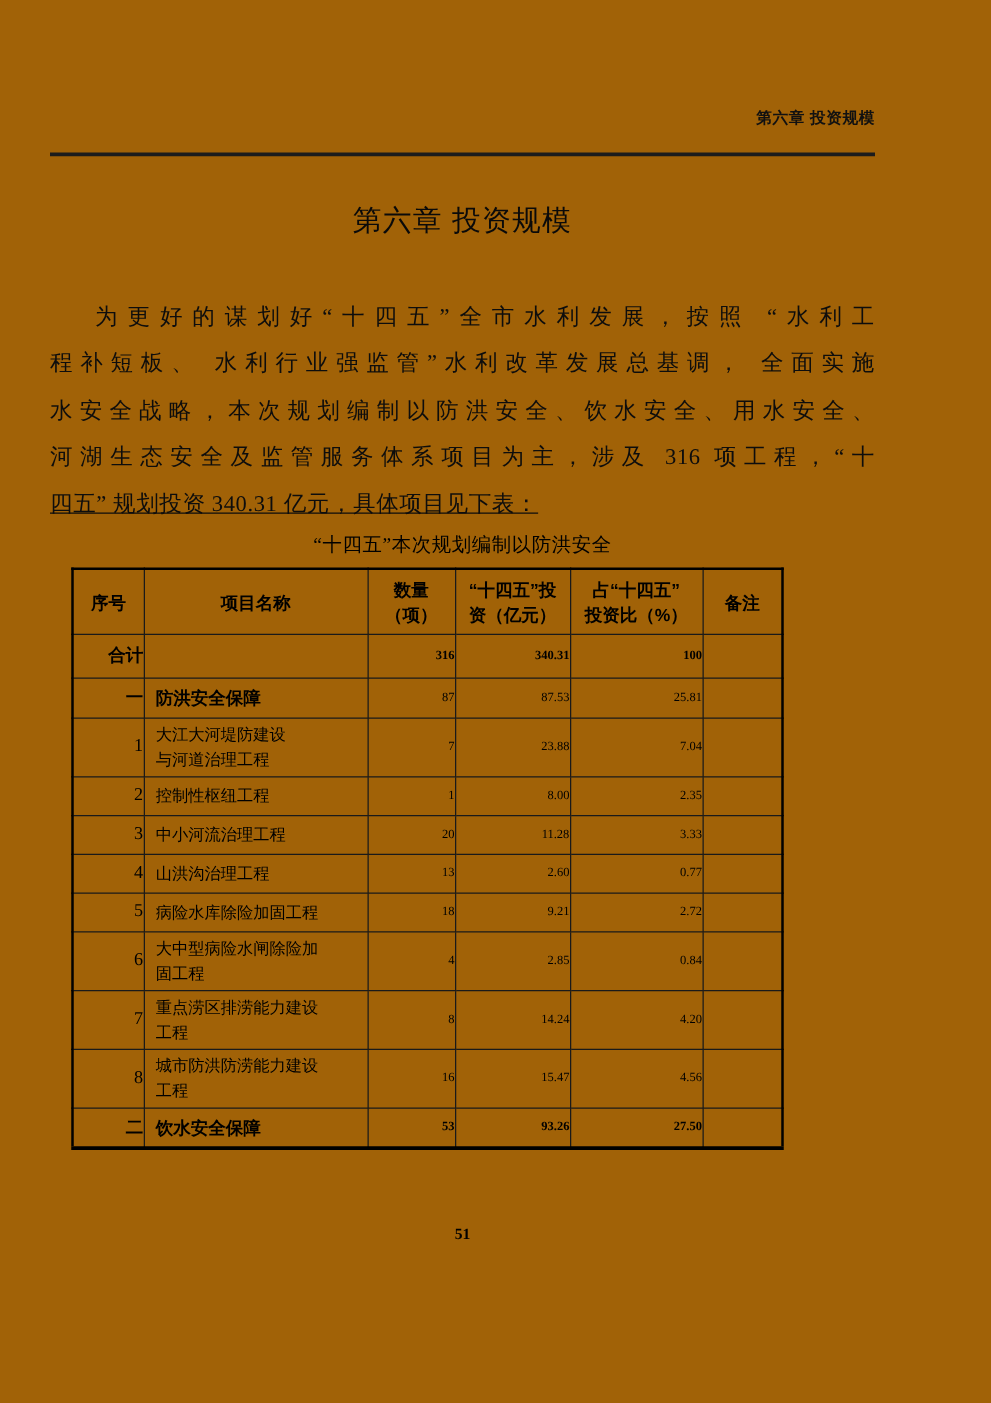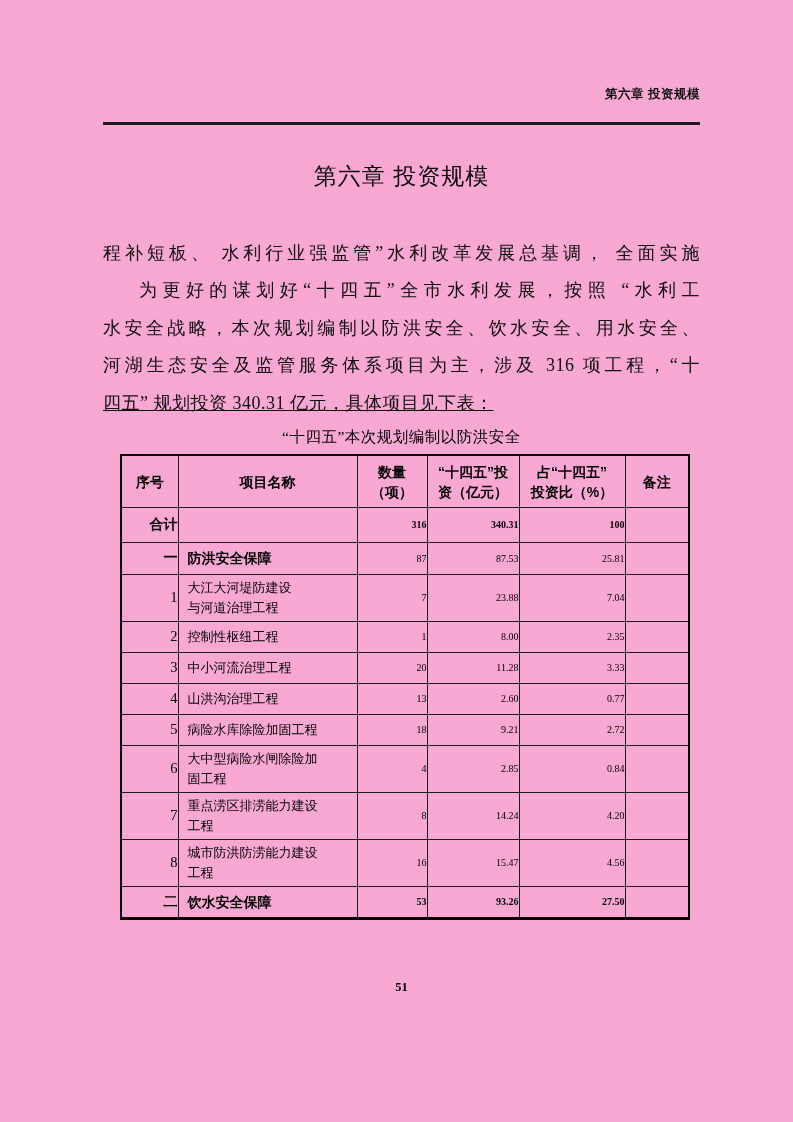--- a/index.html
+++ b/index.html
@@ -4,22 +4,22 @@
 <style>
   * { margin: 0; padding: 0; box-sizing: border-box; }
   html, body { background: #e8e8e8; }
   body { font-family: "Liberation Serif", "DejaVu Serif", serif; color: #000; }
 
   .page {
     position: relative;
     width: 793px;
     height: 1122px;
     margin: 0 auto;
-    background: #f9a8d4;
-    padding: 86px 93px 0 103px;
+    background: #a16207;
+    padding: 86px 93px 0 40px;
     overflow: hidden;
   }
 
   
   .running-header {
     text-align: right;
     font-family: "Liberation Sans", "DejaVu Sans", sans-serif;
     font-weight: bold;
     font-size: 12.5px;
     line-height: 16px;
@@ -156,22 +156,22 @@
   <div class="running-header">
     <span>第六章 投资规模</span>
   </div>
 
   <div class="header-rule"></div>
 
   <h1 class="chapter-title">第六章 投资规模</h1>
 
 
   <div class="body-paragraph" id="paragraph">
+      <div class="para-line first">为更好的谋划好“十四五”全市水利发展，按照 “水利工</div>
       <div class="para-line">程补短板、 水利行业强监管”水利改革发展总基调， 全面实施</div>
-      <div class="para-line first">为更好的谋划好“十四五”全市水利发展，按照 “水利工</div>
       <div class="para-line">水安全战略，本次规划编制以防洪安全、饮水安全、用水安全、</div>
       <div class="para-line">河湖生态安全及监管服务体系项目为主，涉及 316 项工程，“十</div>
       <div class="para-line last">四五” 规划投资 340.31 亿元，具体项目见下表：</div>
     </div>
 
   <div class="table-caption">“十四五”本次规划编制以防洪安全</div>
 
   <table class="data-table">
     <colgroup>
       <col style="width:57px">

